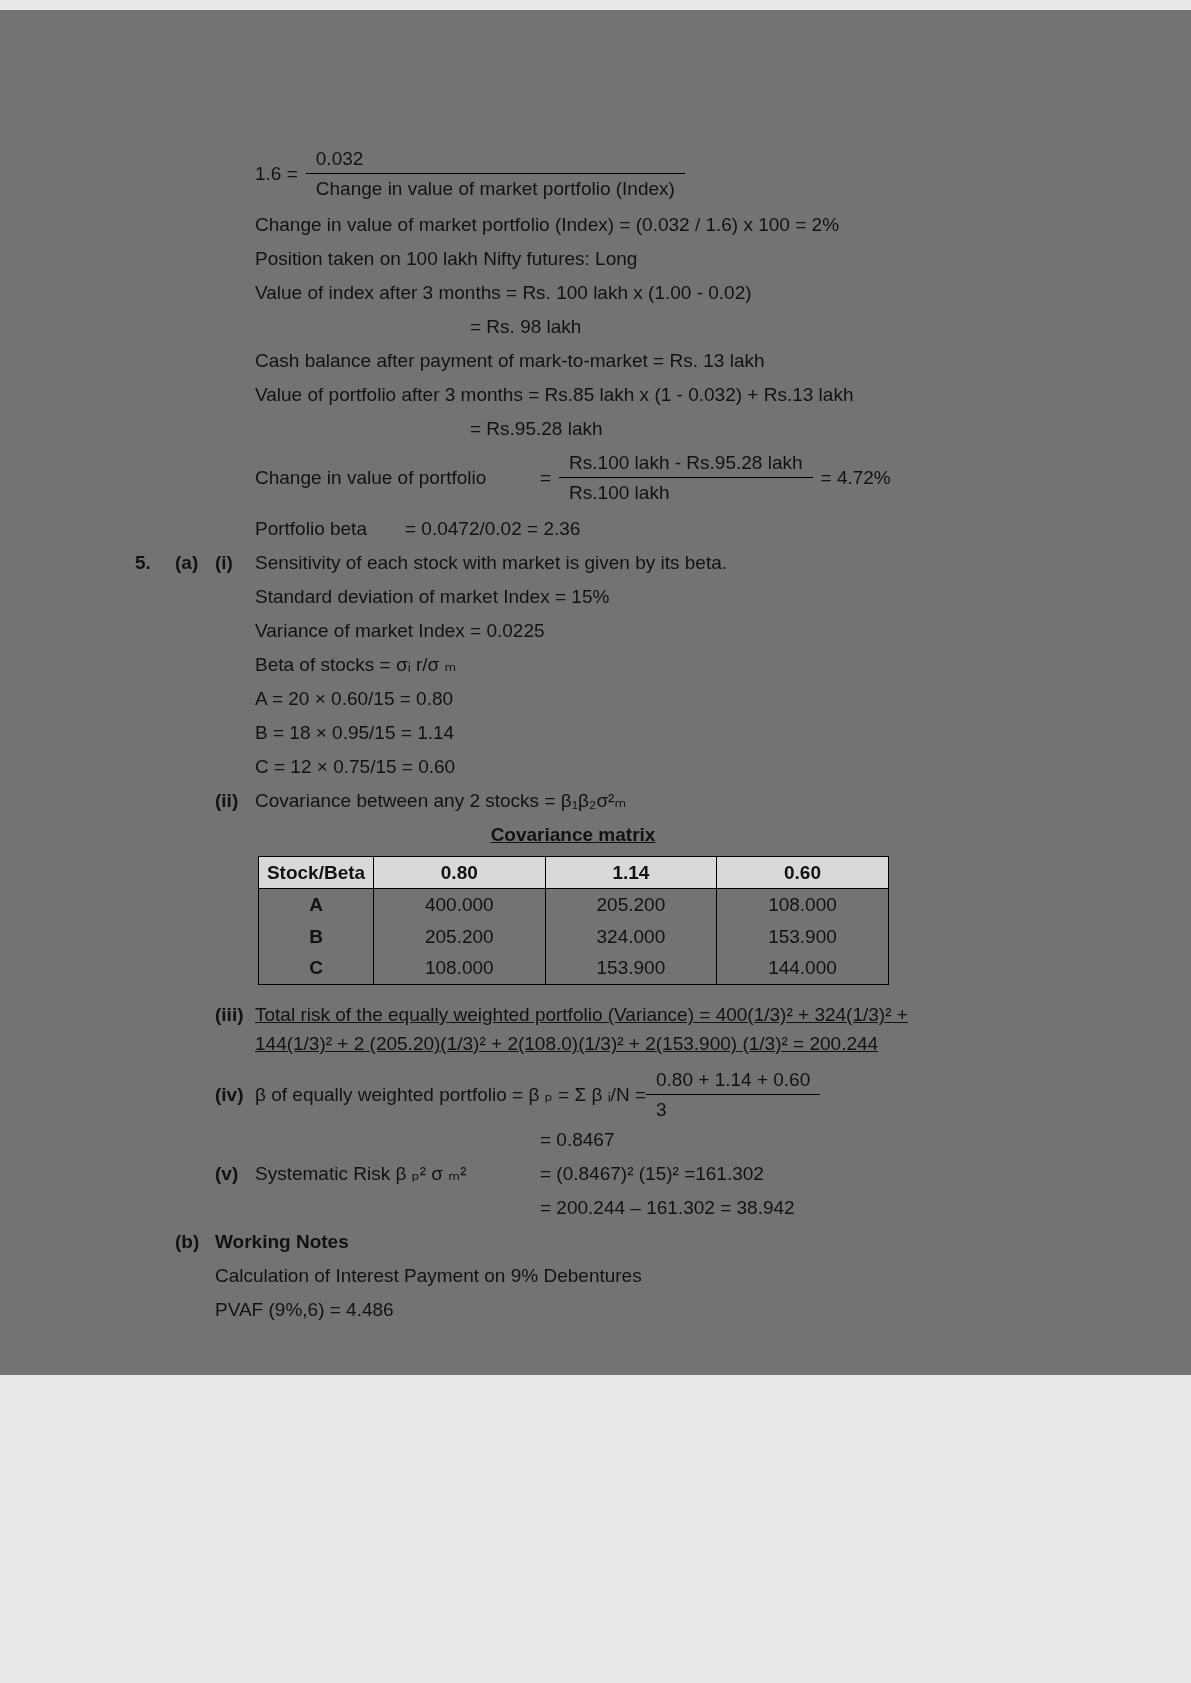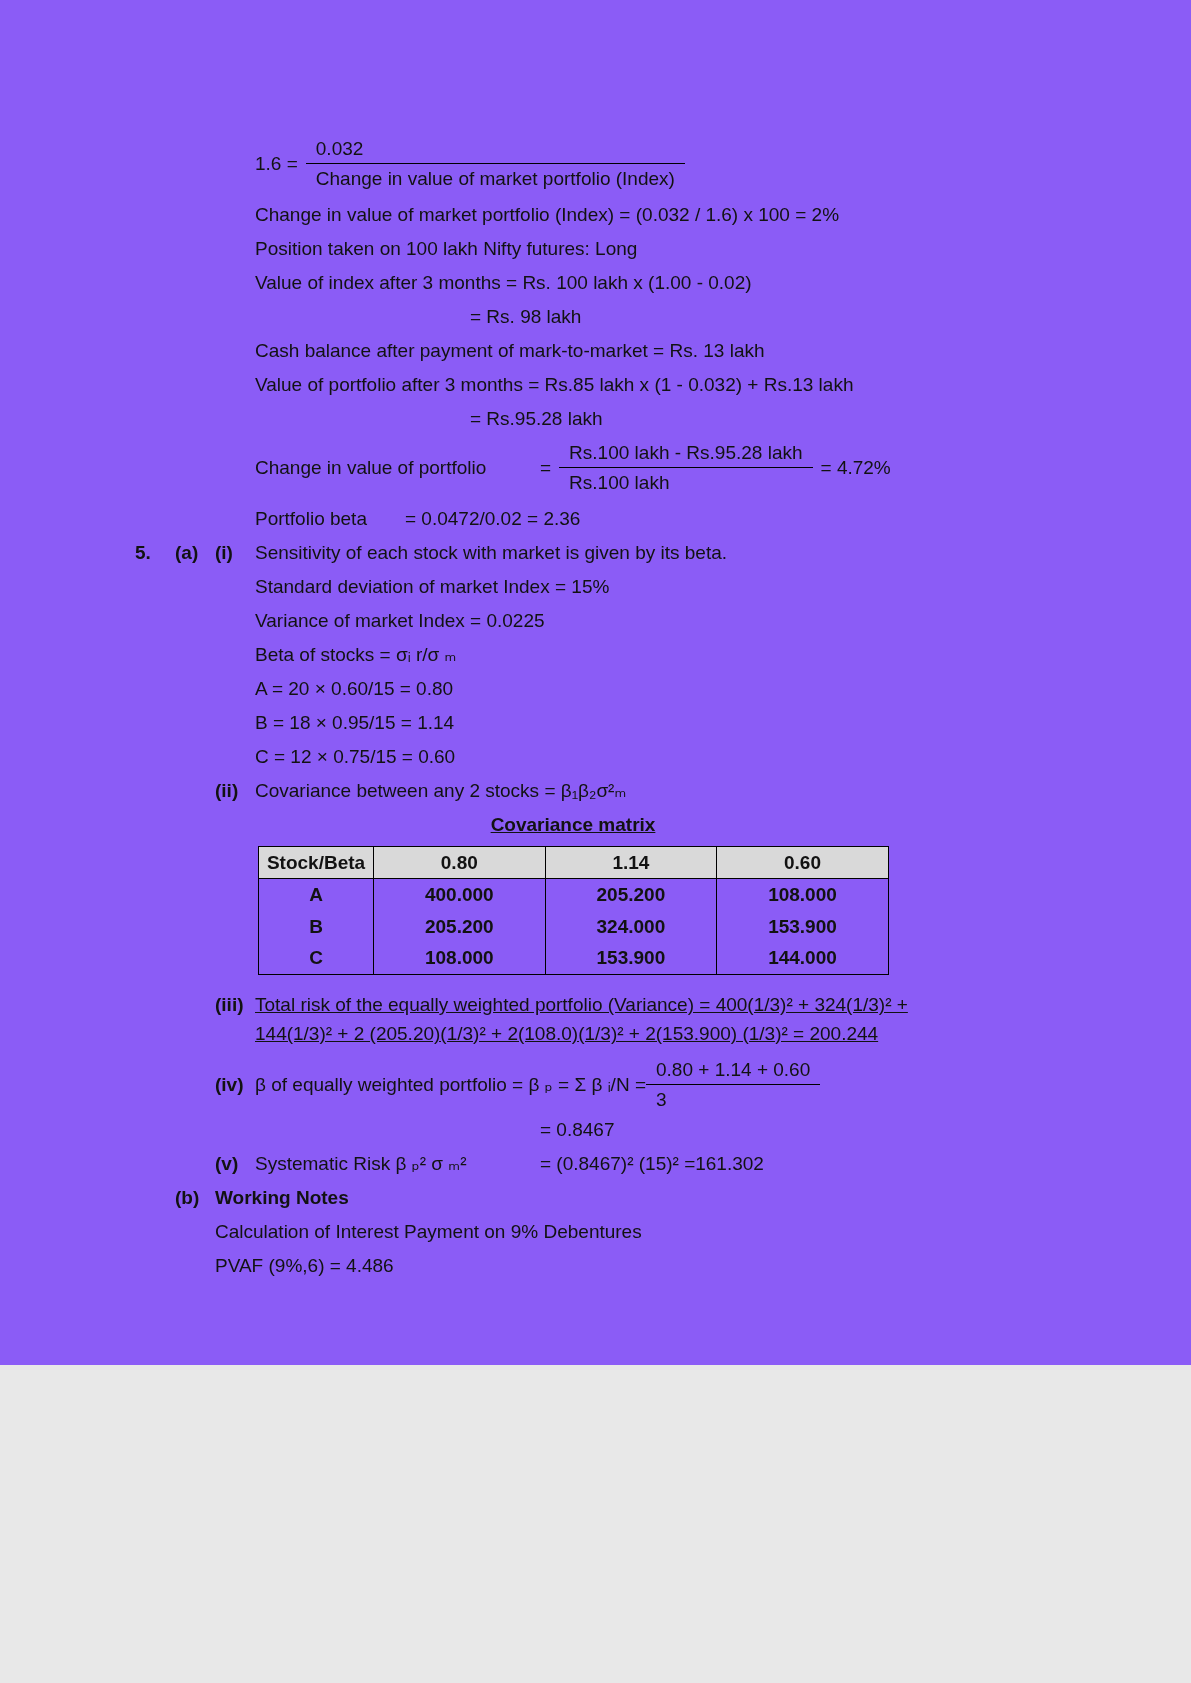--- a/index.html
+++ b/index.html
@@ -1,24 +1,24 @@
 <!DOCTYPE html>
 <html><head>
 <meta charset="utf-8">
 <style>
   * { margin:0; padding:0; box-sizing:border-box; }
   html,body { background:#e8e8e8; }
   .page {
     position:relative;
     width:1191px; height:1365px;
-    background:#8b5cf6;
+    background:#737373;
     color:#121212;
     font-family:"Liberation Sans","DejaVu Sans",sans-serif;
     font-size:19px;
-    margin:0 auto;
+    margin:10px auto;
     overflow:hidden;
   }
   .content { position:absolute; top:0; left:0; width:100%; padding-top:138px; }
 
   .line { line-height:21px; margin-bottom:13px; }
   .ml255 { margin-left:255px; }
   .ml215 { margin-left:215px; }
   .ml175 { margin-left:175px; }
   .ml135 { margin-left:135px; }
   .ml470 { margin-left:470px; }
@@ -46,21 +46,21 @@
   table.cov {
     margin-left:258px; width:630px;
     border-collapse:collapse; table-layout:fixed;
     border:1.7px solid #000;
     margin-bottom:15px;
   }
   table.cov col.c0 { width:115px; }
   table.cov col.cv { width:171.6px; }
   table.cov th, table.cov td {
     border-left:1.7px solid #000; border-right:1.7px solid #000;
-    text-align:center; height:32px; font-size:19px; vertical-align:middle;font-weight:bold;
+    text-align:center; height:32px; font-size:19px; vertical-align:middle;
   }
   table.cov thead tr { background:#d9d9d9; border-bottom:1.7px solid #000;padding-left:36px; }
   table.cov th { font-weight:bold; }
   table.cov td.stock { font-weight:bold; }
 
   .wrap735 { width:735px; line-height:29px;text-decoration:underline; }
 
   .page-number { position:absolute; top:1408px; left:0; width:1110px; text-align:center; }
   .footer {
     position:absolute; top:1528px; left:131px;
@@ -177,20 +177,21 @@
         <span class="den">3</span>
       </span>
     </div>
     <p class="line ml540">= 0.8467</p>
 
     <div class="line ml215 row" style="margin-top:3px">
       <span class="b w40">(v)</span>
       <span style="flex:0 0 285px">Systematic Risk β ₚ² σ ₘ²</span>
       <span>= (0.8467)² (15)² =161.302</span>
     </div>
+    <p class="line ml540">= 200.244 – 161.302 = 38.942</p>
 
     <div class="line ml175 row">
       <span class="b w40">(b)</span>
       <span class="b">Working Notes</span>
     </div>
     <p class="line ml215">Calculation of Interest Payment on 9% Debentures</p>
     <p class="line ml215">PVAF (9%,6) = 4.486</p>
 
   </div>
 

